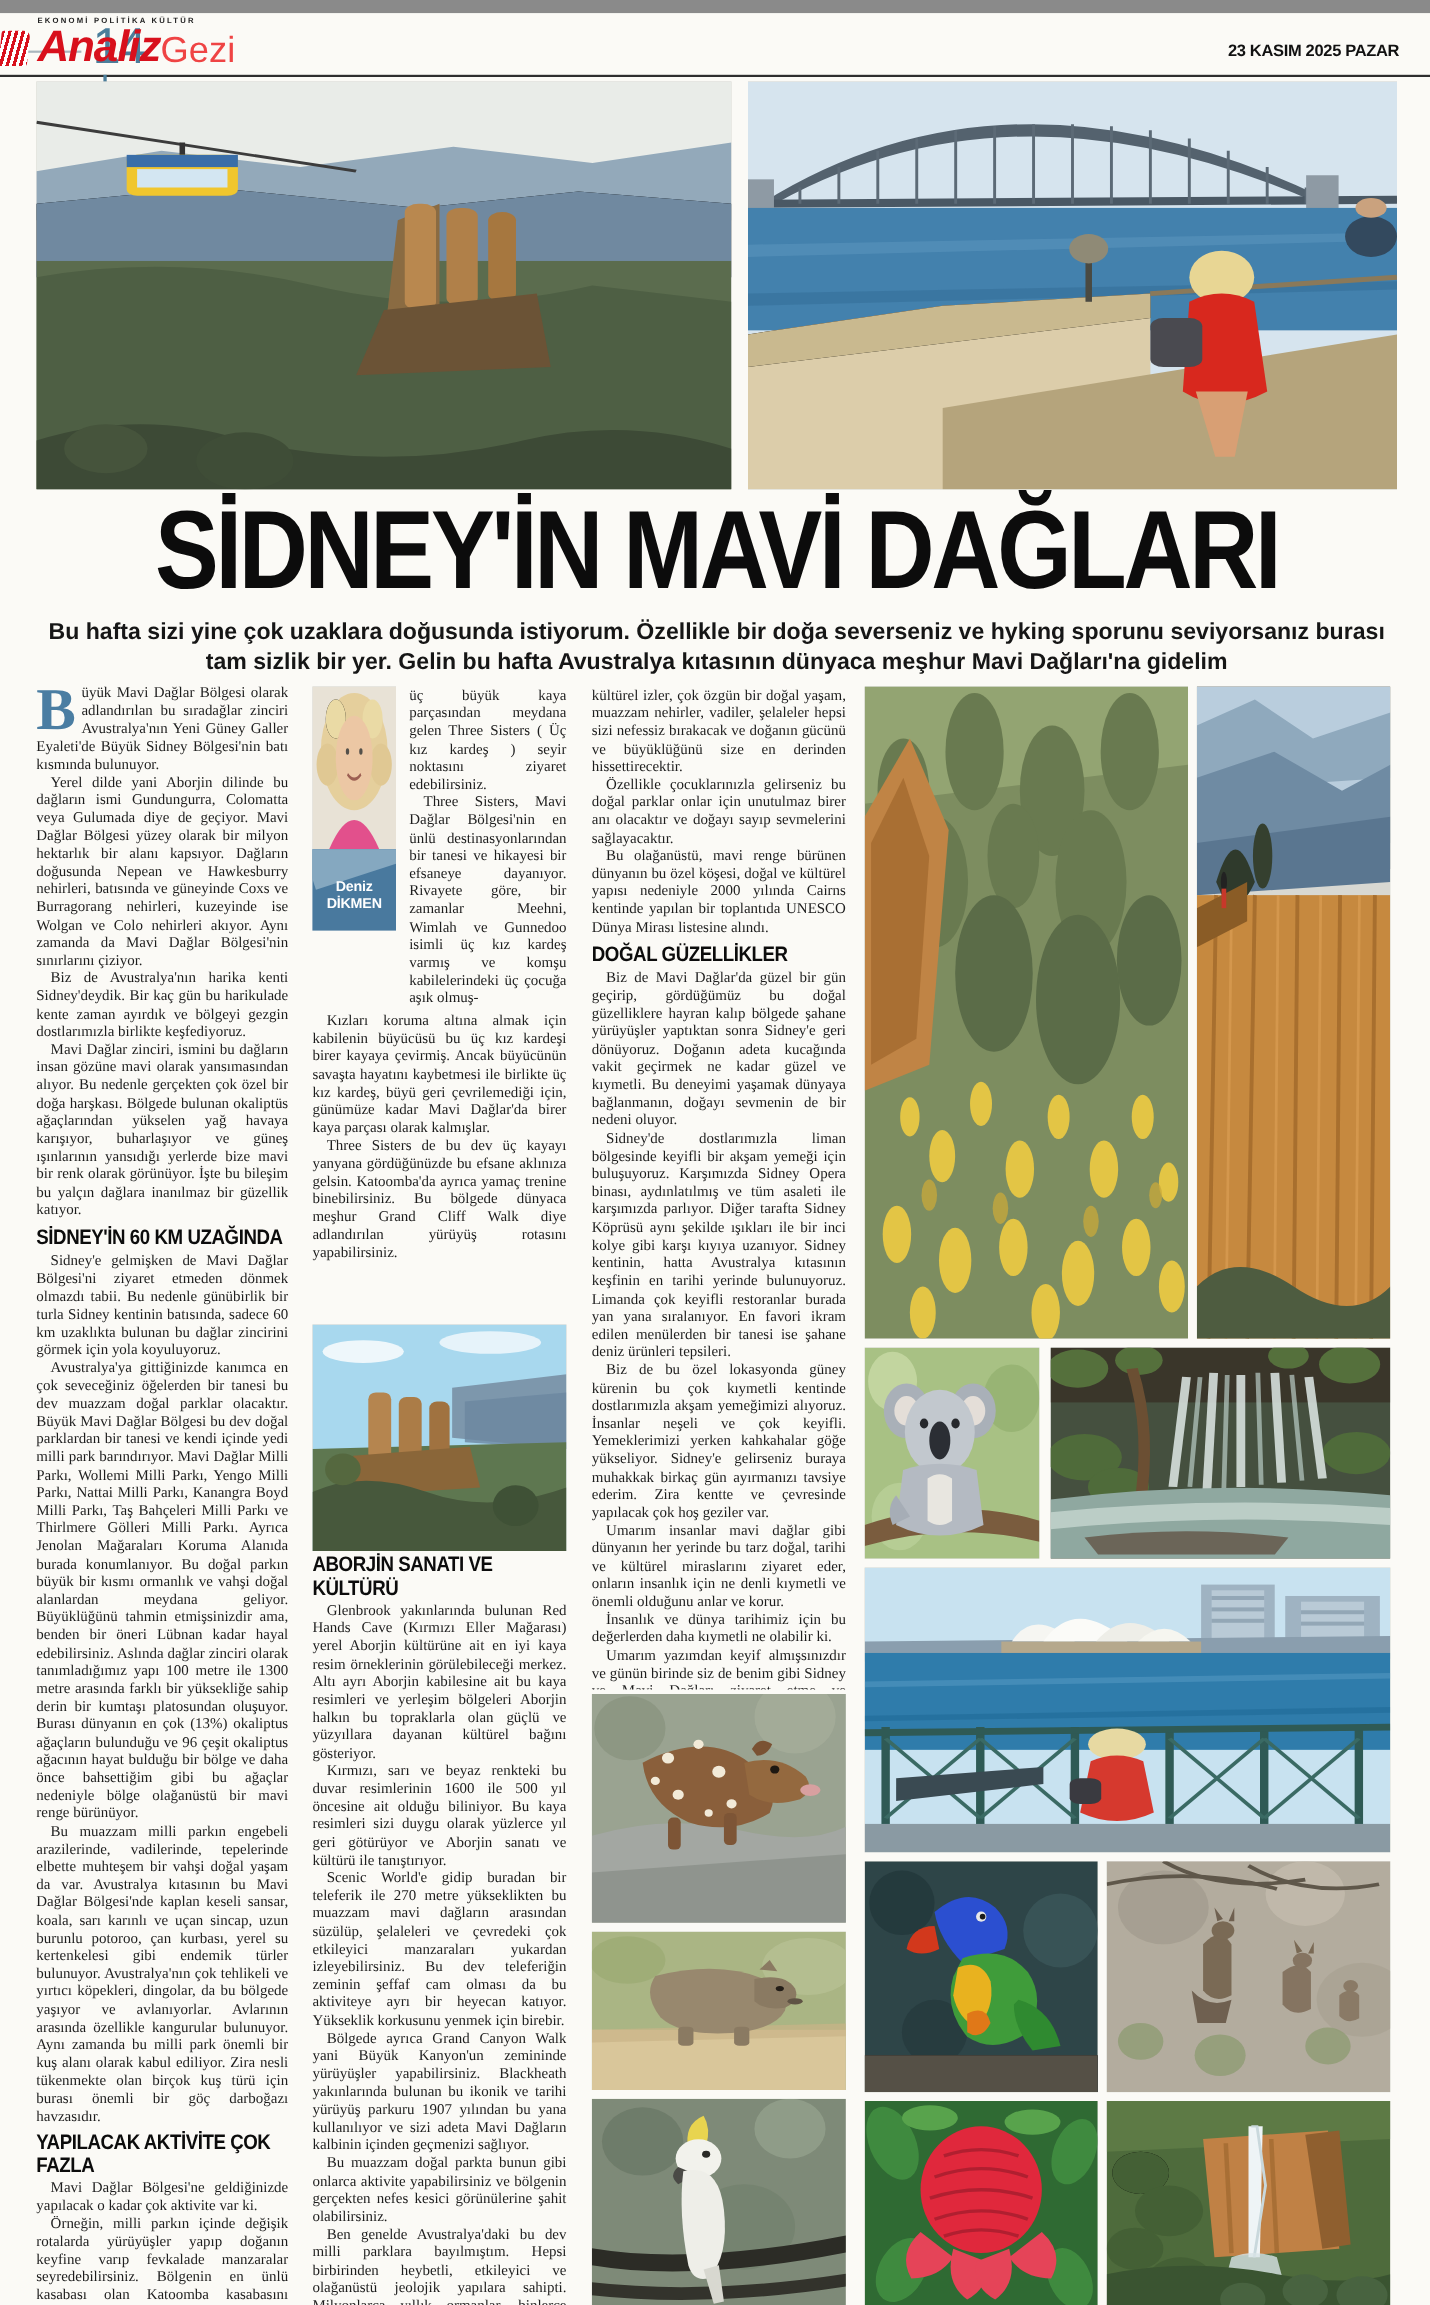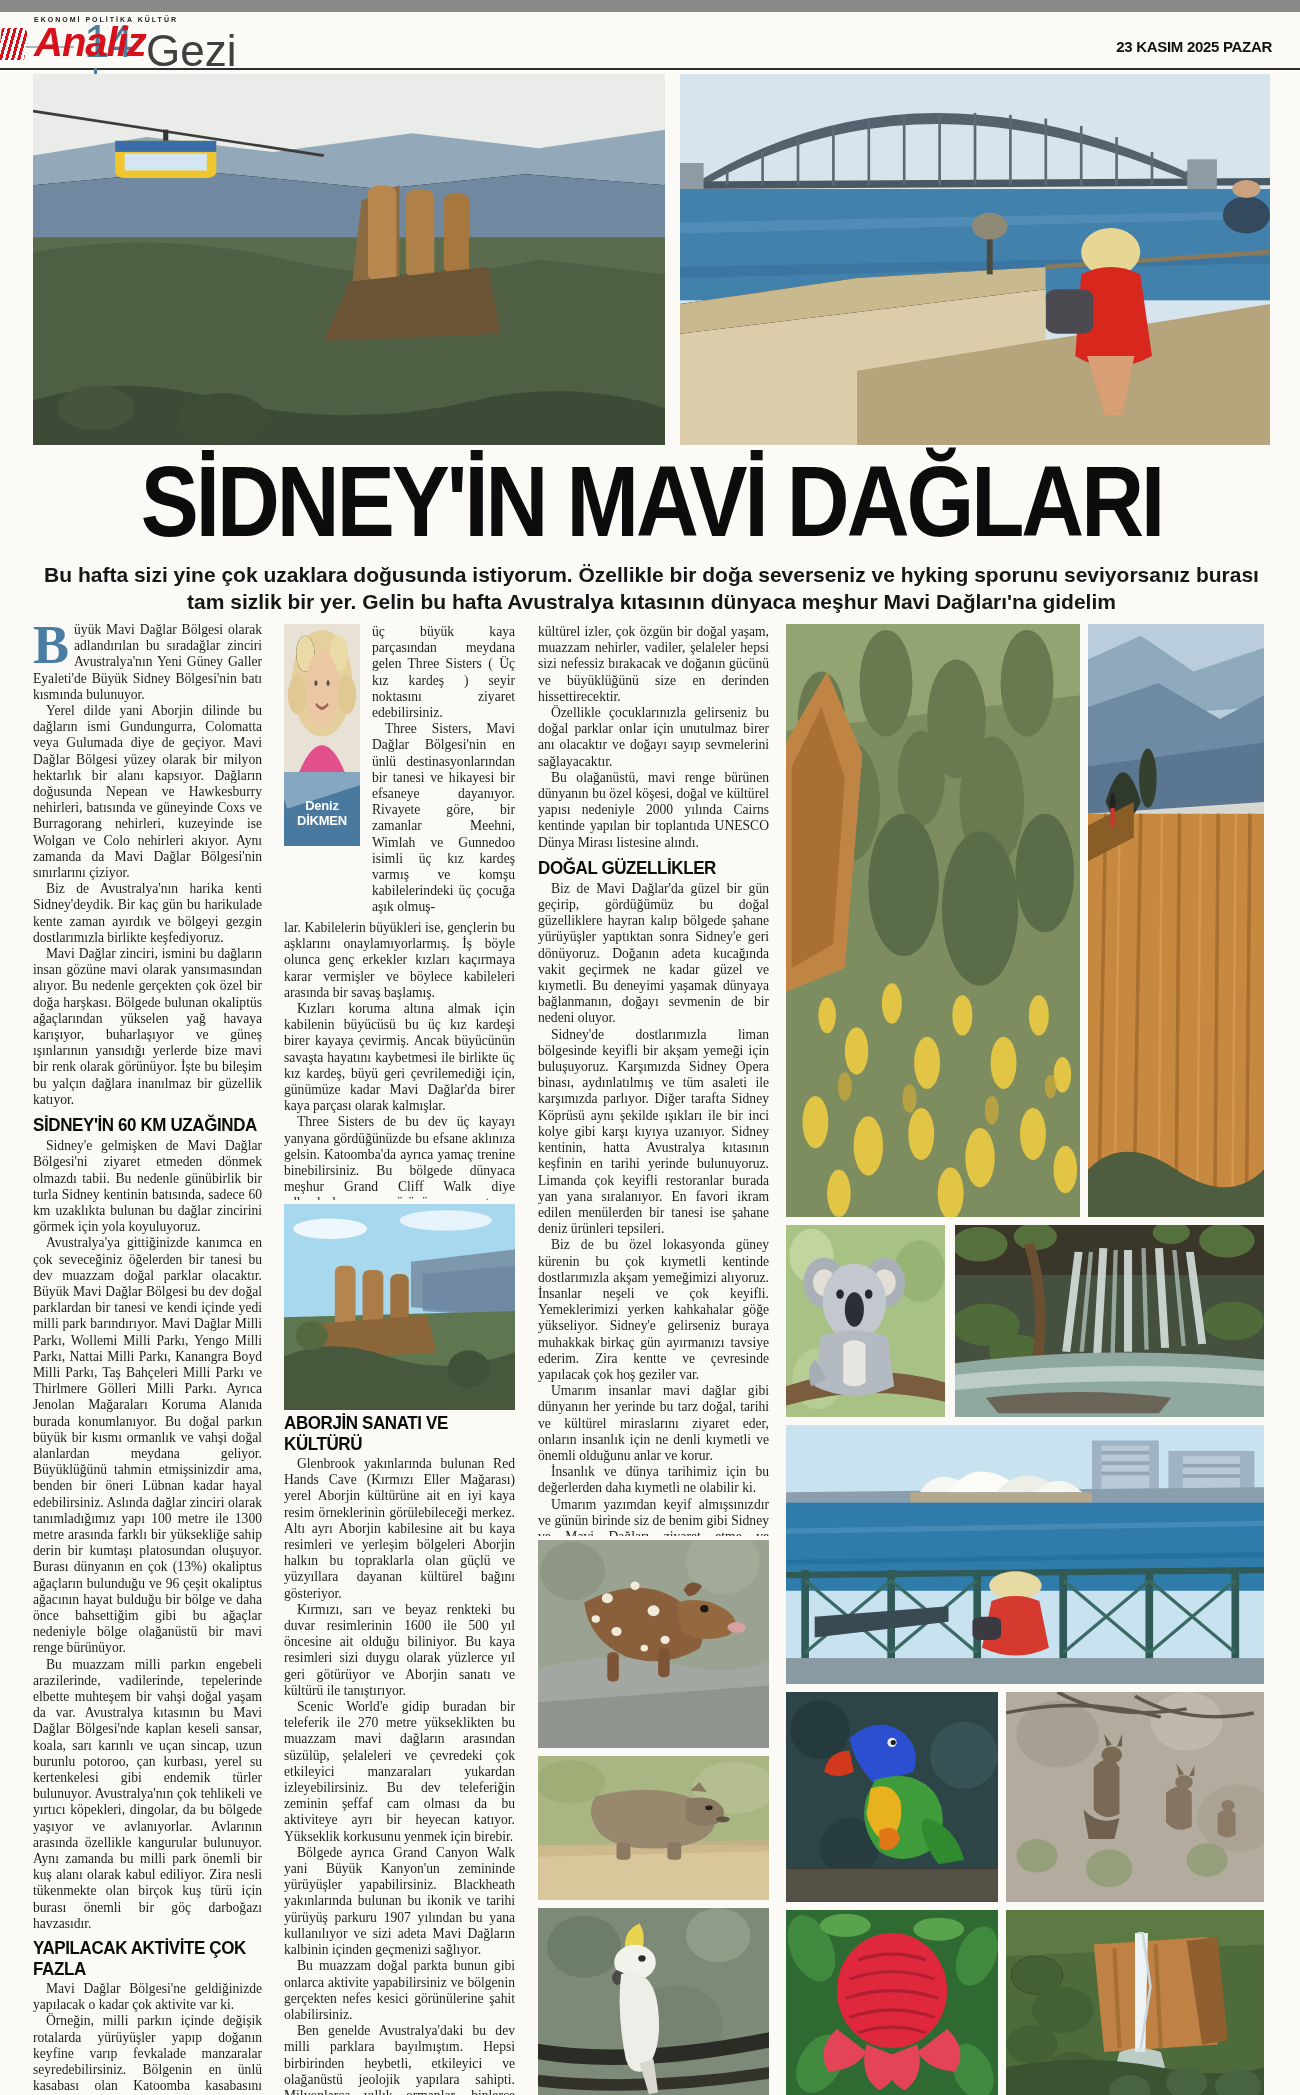--- a/index.html
+++ b/index.html
@@ -1,21 +1,21 @@
 <!DOCTYPE html>
 <html><head>
 <meta charset="utf-8">
 <style>
   html,body{margin:0;padding:0;background:#8a8a8a;}
   #page{position:relative;width:1300px;height:2095px;background:#fbfaf6;font-family:"Liberation Serif",serif;color:#1b1b1b;overflow:hidden;margin:12px auto;}
 
   
   #hdr{position:absolute;left:0;top:0;width:1300px;height:56px;border-bottom:2px solid #2e2e2e;background:#fbfaf6;}
   #pgnum{position:absolute;left:84px;top:2px;font-family:"Liberation Sans",sans-serif;font-weight:400;font-size:46px;color:#4b7e9b;letter-spacing:-2px;}
-  #secname{position:absolute;left:146px;top:14px;font-family:"Liberation Sans",sans-serif;font-weight:400;font-size:44px;color:#404040;}
+  #secname{position:absolute;left:146px;top:14px;font-family:"Liberation Sans",sans-serif;font-weight:400;font-size:33px;color:#ef4444;}
   #hdr-lline{position:absolute;left:16px;top:34px;width:58px;height:2px;background:#a9b6bd;}
   #hdr-tick{position:absolute;left:94px;top:56px;width:3px;height:18px;background:#4b7e9b;}
   #logo{position:absolute;left:0;right:0;top:4px;text-align:left;}
   #logo-inner{display:inline-block;position:relative;padding-left:34px;}
   #logo-flag{position:absolute;left:0;top:12px;width:26px;height:32px;background:repeating-linear-gradient(100deg,#d8101c 0 3px,#fff 3px 6px);border-radius:2px 6px 2px 2px;transform:skewX(-6deg);}
   #logo-tag{display:block;font-family:"Liberation Sans",sans-serif;font-size:7px;letter-spacing:2px;color:#222;font-weight:700;}
   #logo-word{display:block;font-family:"Liberation Sans",sans-serif;font-weight:700;font-style:italic;font-size:40px;line-height:38px;color:#d8101c;letter-spacing:-1px;}
   #hdr-date{position:absolute;right:28px;top:26px;font-family:"Liberation Sans",sans-serif;font-weight:700;font-size:15px;letter-spacing:-0.3px;color:#111;text-align:center;}
 
   
@@ -165,21 +165,20 @@
       <span>DİKMEN</span>
     </div>
   </div>
 
   <div class="txtcol" style="left:372px;top:612px;width:143px;height:294px;">
     <p class="bp">üç büyük kaya parçasından meydana gelen Three Sisters ( Üç kız kardeş ) seyir noktasını ziyaret edebilirsiniz.</p>
     <p class="bp ind">Three Sisters, Mavi Dağlar Bölgesi'nin en ünlü destinasyonlarından bir tanesi ve hikayesi bir efsaneye dayanıyor. Rivayete göre, bir zamanlar Meehni, Wimlah ve Gunnedoo isimli üç kız kardeş varmış ve komşu kabilelerindeki üç çocuğa aşık olmuş-</p>
   </div>
 
   <div class="txtcol" style="left:284px;top:908px;width:231px;height:280px;">
-    <p class="bp">lar. Kabilelerin büyükleri ise, gençlerin bu aşklarını onaylamıyorlarmış. İş böyle olunca genç erkekler kızları kaçırmaya karar vermişler ve böylece kabileleri arasında bir savaş başlamış.</p>
     <p class="bp ind">Kızları koruma altına almak için kabilenin büyücüsü bu üç kız kardeşi birer kayaya çevirmiş. Ancak büyücünün savaşta hayatını kaybetmesi ile birlikte üç kız kardeş, büyü geri çevrilemediği için, günümüze kadar Mavi Dağlar'da birer kaya parçası olarak kalmışlar.</p>
     <p class="bp ind">Three Sisters de bu dev üç kayayı yanyana gördüğünüzde bu efsane aklınıza gelsin. Katoomba'da ayrıca yamaç trenine binebilirsiniz. Bu bölgede dünyaca meşhur Grand Cliff Walk diye adlandırılan yürüyüş rotasını yapabilirsiniz.</p>
   </div>
 
   <div class="ph" style="left:284px;top:1192px;width:231px;height:206px;" title="Three Sisters - üç kaya formasyonu">
     <svg viewBox="0 0 100 100" preserveAspectRatio="none">
       <rect x="0" y="0" width="100" height="100" fill="#a8d8ee"></rect>
       <ellipse cx="20" cy="12" rx="16" ry="5" fill="#eef7fb"></ellipse>
         <ellipse cx="70" cy="8" rx="20" ry="5" fill="#e6f3fa"></ellipse>
       <path d="M55,28 L100,22 L100,55 L55,50 Z" fill="#7d97ac"></path>

